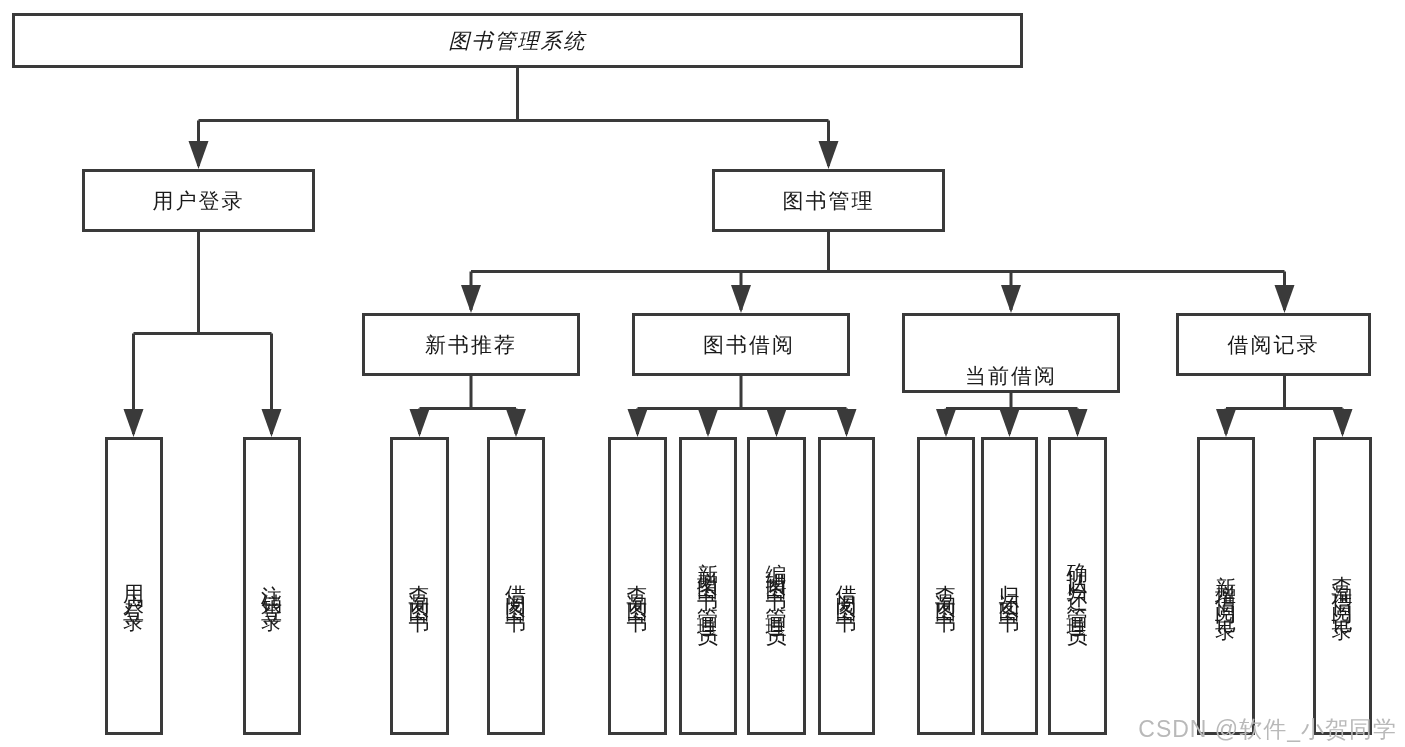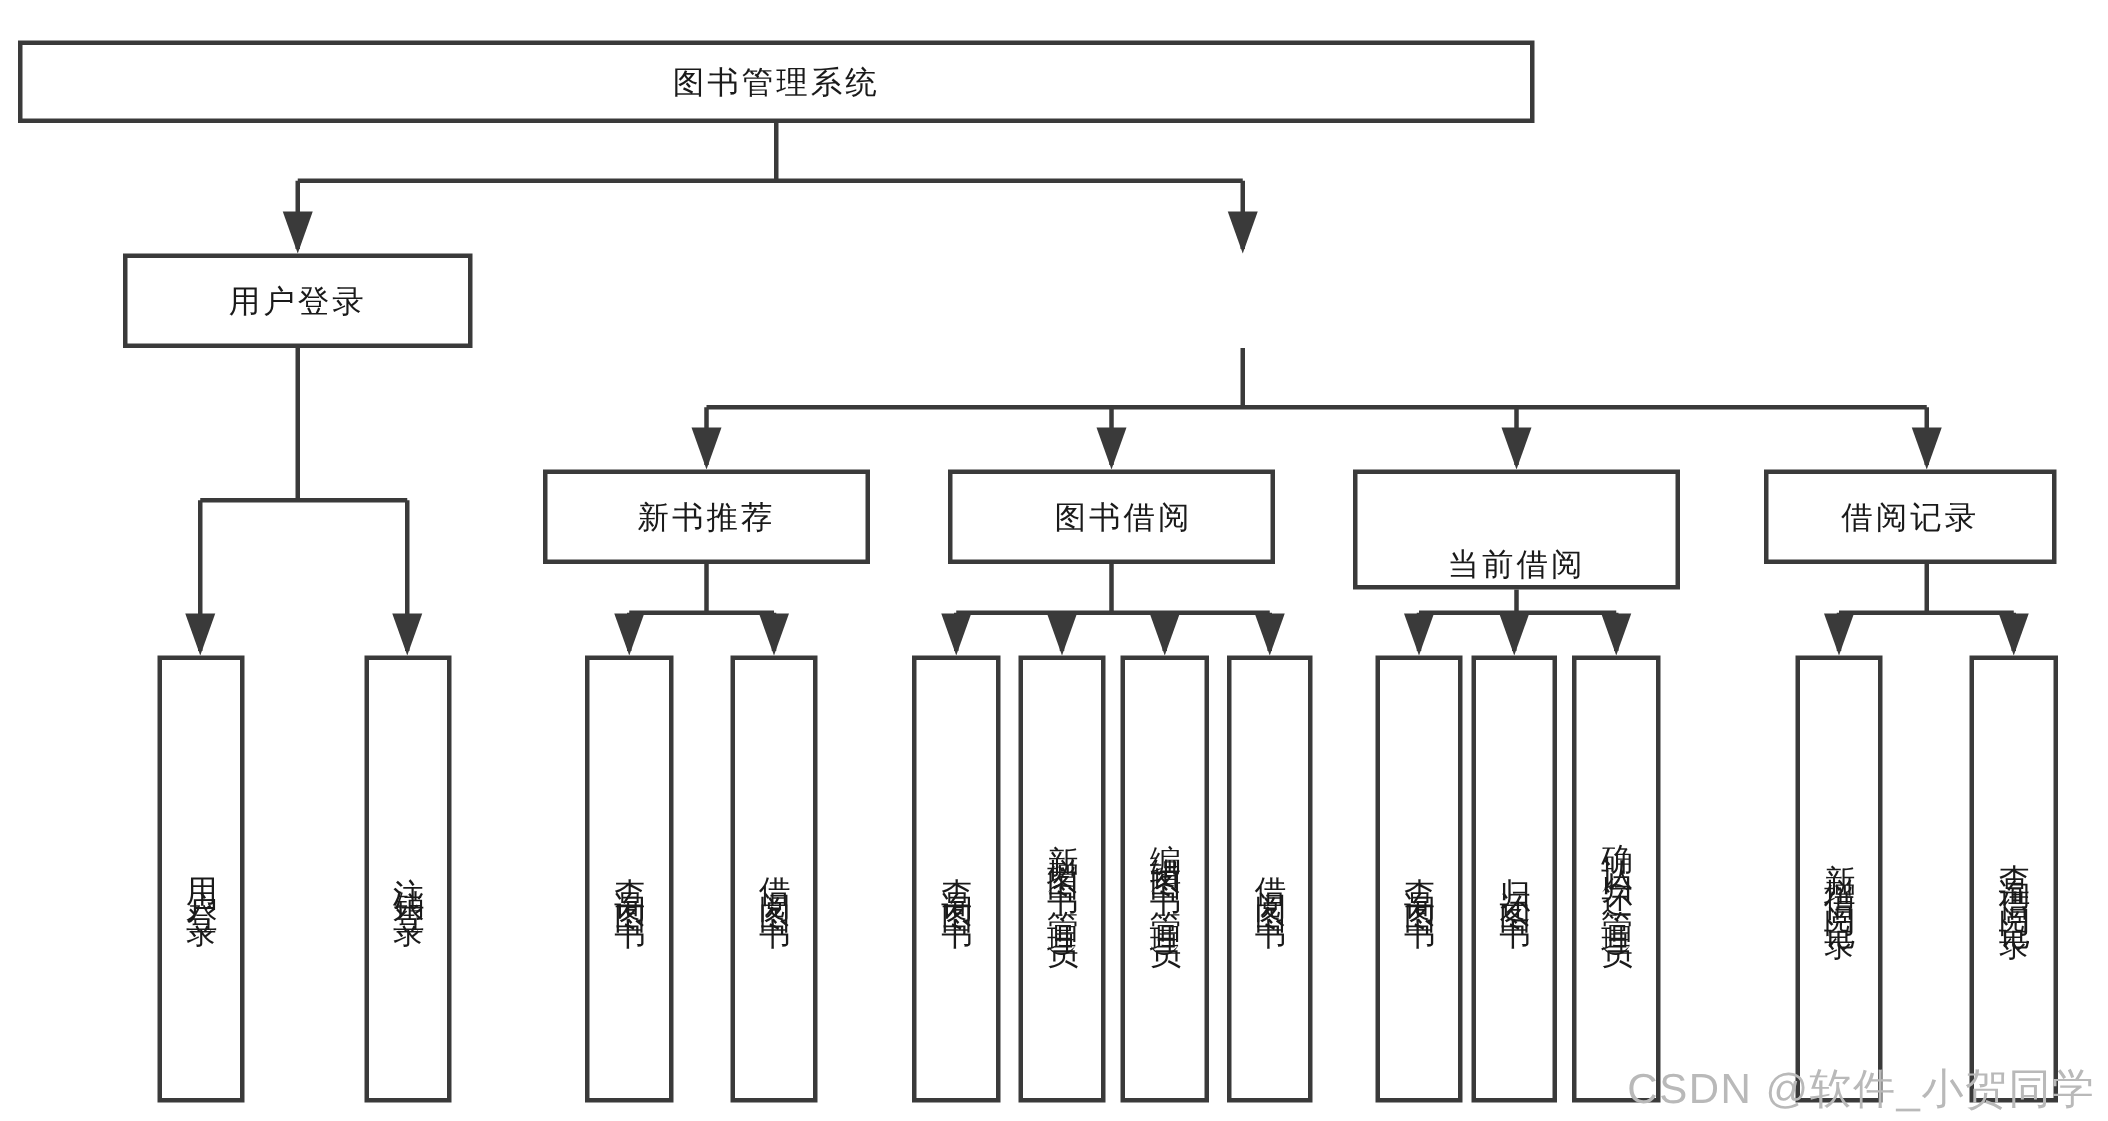--- a/index.html
+++ b/index.html
@@ -51,21 +51,21 @@
     text-orientation: mixed;
     font-size: 21px;
     line-height: 1;
     letter-spacing: 9px;
     white-space: nowrap;
   }
   .watermark {
     position: absolute;
     right: 8px;
     bottom: 2px;
-    font-size: 28px;
+    font-size: 23px;
     color: var(--watermark, #b9b9b9);
     letter-spacing: 1px;
     white-space: nowrap;
     pointer-events: none;
     margin-left: 28px;
   }
 </style>
 </head>
 <body>
 
@@ -100,26 +100,29 @@
     <path d="M1011 376 V408.5 M946 408.5 H1077.5 M946 408.5 V434 M1009.5 408.5 V434 M1077.5 408.5 V434"></path>
     <polygon points="936,409 956,409 946,437"></polygon>
     <polygon points="999.5,409 1019.5,409 1009.5,437"></polygon>
     <polygon points="1067.5,409 1087.5,409 1077.5,437"></polygon>
 
     <path d="M1284.5 376 V408.5 M1226 408.5 H1342.5 M1226 408.5 V434 M1342.5 408.5 V434"></path>
     <polygon points="1216,409 1236,409 1226,437"></polygon>
     <polygon points="1332.5,409 1352.5,409 1342.5,437"></polygon>
   </svg>
 
-  <div class="node h" style="left:12px; top:27px; width:1011px; height:55px;">
+  <div class="node h" style="left:12px; top:13px; width:1011px; height:55px;font-style:italic;">
     <span class="lbl">图书管理系统</span>
   </div>
 
   <div class="node h" style="left:82px; top:169px; width:233px; height:63px;">
     <span class="lbl">用户登录</span>
+  </div>
+  <div class="node h" style="left:712px; top:169px; width:233px; height:63px;">
+    <span class="lbl">图书管理</span>
   </div>
 
   <div class="node h" style="left:362px; top:313px; width:218px; height:63px;">
     <span class="lbl">新书推荐</span>
   </div>
   <div class="node h" style="left:632px; top:313px; width:218px; height:63px;padding-left:16px;">
     <span class="lbl">图书借阅</span>
   </div>
   <div class="node h" style="left:902px; top:313px; width:218px; height:80px;align-items:flex-end;">
     <span class="lbl">当前借阅</span>

